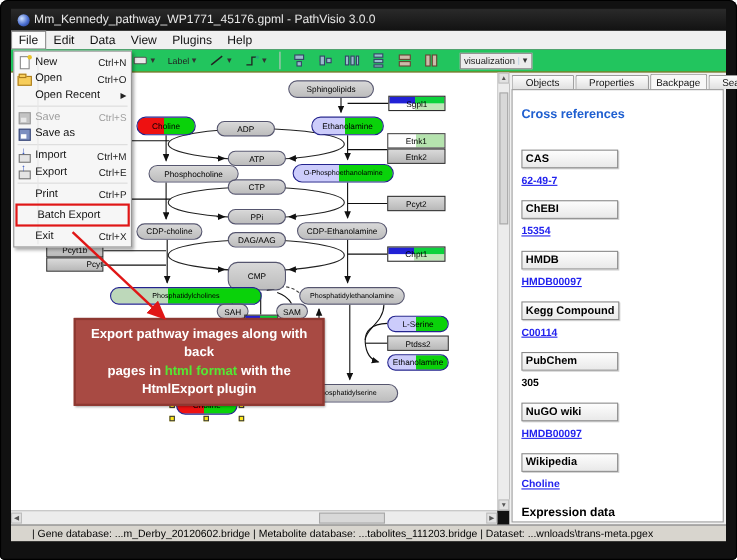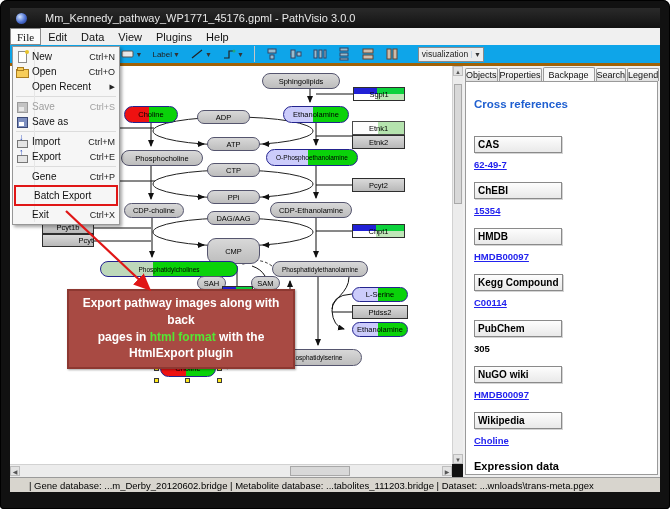--- a/index.html
+++ b/index.html
@@ -1,23 +1,23 @@
 <!DOCTYPE html>
 <html><head>
 <meta charset="utf-8">
 <style>
   html,body{margin:0;padding:0;background:#fff;}
   body{width:670px;height:509px;position:relative;font-family:"Liberation Sans",sans-serif;overflow:hidden;}
   .frame{position:absolute;left:0;top:0;width:670px;height:509px;background:#111;border-radius:7px 7px 4px 4px;box-shadow:inset 0 0 0 1px #000;}
-  .titlebar{position:absolute;left:10px;top:8px;width:650px;height:20px;display:flex;align-items:center;gap:18px;padding-left:6px;box-sizing:border-box;color:#e8e8e8;font-size:11px;background:linear-gradient(#2a2a2a,#121212);}
+  .titlebar{position:absolute;left:10px;top:8px;width:650px;height:20px;display:flex;align-items:center;gap:4px;padding-left:6px;box-sizing:border-box;color:#e8e8e8;font-size:11px;background:linear-gradient(#2a2a2a,#121212);}
   .title-icon{width:11px;height:11px;border-radius:50%;background:radial-gradient(circle at 35% 35%,#cfe2ff,#4a6ed0 55%,#1b2e77);flex:0 0 auto;}
   .menubar{position:absolute;left:10px;top:28px;width:650px;height:17px;background:#f0f0f0;display:flex;align-items:stretch;font-size:11px;color:#111;}
   .menu-item{padding:1px 7px 0 7px;display:flex;align-items:center;}
-  .menu-item.active{border:1px solid #8a8a8a;background:#fbfbfb;padding:0 6px;font-family:Liberation Serif, serif;}
-  .toolbar{position:absolute;left:10px;top:45px;width:650px;height:21px;background:#0ea5e9;border-bottom:3px solid #a16207;display:flex;align-items:center;gap:4px;padding-left:5px;box-sizing:border-box;font-size:9px;color:#222;}
+  .menu-item.active{border:1px solid #8a8a8a;background:#fbfbfb;padding:0 6px;}
+  .toolbar{position:absolute;left:10px;top:45px;width:650px;height:21px;background:#22c55e;border-bottom:1px solid #a16207;display:flex;align-items:center;gap:4px;padding-left:5px;box-sizing:border-box;font-size:9px;color:#222;}
   .zoom-combo{width:58px;height:15px;background:#fff;border:1px solid #7f9db9;display:flex;justify-content:space-between;align-items:center;padding:0 2px 0 3px;box-sizing:border-box;}
   .combo-arrow{font-size:7px;color:#333;border-left:1px solid #c5d5e5;padding-left:2px;}
   .tb-sep{width:1px;height:16px;background:#c6c6c6;margin:0 3px;}
   .tb-btn{height:18px;display:flex;align-items:center;padding:0 2px;gap:1px;border:1px solid transparent;}
   .tb-btn .dd{font-size:7px;color:#333;}
   .tb-btn svg{display:block;}
   .tb-label-txt{font-size:8px;}
   .vis-combo{margin-left:12px;width:66px;height:15px;border:1px solid #8a8a8a;background:#ececec;display:flex;justify-content:space-between;align-items:center;padding:0 2px 0 3px;box-sizing:border-box;font-size:8.5px;}
   .canvas{position:absolute;left:10px;top:66px;width:442px;height:398px;background:#ffffff;}
   .connectors{position:absolute;left:0;top:0;z-index:1;pointer-events:none;}
@@ -35,21 +35,21 @@
   .annotation{position:absolute;left:67px;top:289px;width:228px;z-index:5;background:#a84a43;border:2px solid #8d3831;box-sizing:border-box;color:#fff;font-weight:bold;font-size:12px;text-align:center;padding:4px 2px 5px 2px;line-height:1.4;box-shadow:1px 1px 2px rgba(0,0,0,.35);}
   .annotation .hl{color:#55e634;}
   .vscroll{position:absolute;left:452px;top:66px;width:11px;height:398px;background:#ececec;border-left:1px solid #d2d2d2;box-sizing:border-box;z-index:4;}
   .vscroll .arr{position:absolute;left:0;width:10px;height:10px;font-size:6px;color:#555;text-align:center;line-height:10px;background:#e2e2e2;border:1px solid #bdbdbd;box-sizing:border-box;}
   .vthumb{position:absolute;left:1px;top:18px;width:8px;height:120px;background:#d8d8d8;border:1px solid #a8a8a8;box-sizing:border-box;}
   .hscroll{position:absolute;left:10px;top:464px;width:442px;height:13px;background:#ececec;border-top:1px solid #d2d2d2;box-sizing:border-box;z-index:4;}
   .hscroll .arr{position:absolute;top:1px;width:10px;height:10px;font-size:6px;color:#555;text-align:center;line-height:10px;background:#e2e2e2;border:1px solid #bdbdbd;box-sizing:border-box;}
   .hthumb{position:absolute;left:280px;top:1px;width:60px;height:10px;background:#d8d8d8;border:1px solid #a8a8a8;box-sizing:border-box;}
   .rightpanel{position:absolute;left:463px;top:66px;width:197px;height:411px;background:#f0f0f0;z-index:4;}
   .tabs{display:flex;height:15px;padding-left:2px;gap:1px;align-items:flex-end;font-size:9px;}
-  .tab{padding:1px 0;background:linear-gradient(#fdfdfd,#e0e0e0);border:1px solid #9a9a9a;border-bottom:none;border-radius:2px 2px 0 0;color:#111;}
+  .tab{padding:1px 12px;background:linear-gradient(#fdfdfd,#e0e0e0);border:1px solid #9a9a9a;border-bottom:none;border-radius:2px 2px 0 0;color:#111;}
   .tab.active{background:#f7f7f7;padding:2px 5px;position:relative;top:1px;}
   .panel-body{position:absolute;left:2px;top:15px;right:2px;bottom:2px;background:#fff;border:1px solid #9a9a9a;padding:6px 6px;overflow:hidden;box-sizing:border-box;}
   .bp-heading{color:#1f5fd0;font-weight:bold;font-size:11.5px;margin:10px 0 0 2px;}
   .bp-section{margin:10px 0 0 2px;}
   .bp-section.first{margin-top:24px;}
   .bp-header{display:inline-block;min-width:80px;border:1px solid #8a8a8a;background:linear-gradient(#fdfdfd,#e9e9e9);font-weight:bold;font-size:10px;padding:2px 3px;box-shadow:1px 1px 0 #d4d4d4;}
   .bp-value{display:block;margin-top:6px;font-size:9.5px;font-weight:bold;color:#000;text-decoration:none;}
   .bp-value.link{color:#2222ee;text-decoration:underline;}
   .bp-footer{font-weight:bold;font-size:11px;margin:14px 0 0 2px;color:#000;}
   .statusbar{position:absolute;left:10px;top:477px;width:650px;height:15px;background:#d8d5ce;border-top:1px solid #9a9a9a;box-sizing:border-box;display:flex;align-items:center;padding-left:19px;font-size:9.5px;color:#000;white-space:nowrap;overflow:hidden;z-index:6;}
@@ -227,21 +227,21 @@
 
 <div id="nodes">
     <div class="node pill f-gray" style="left: 262px; top: 73px; width: 78px; height: 16px; font-size: 7.5px;">Sphingolipids</div>
     <div class="node f-expr" style="left: 353px; top: 87px; width: 52px; height: 14px; font-size: 7.5px;">Sgpl1</div>
     <div class="node pill f-red-green" style="left: 124px; top: 106px; width: 54px; height: 17px; font-size: 7.5px;">Choline</div>
     <div class="node pill f-lav-green" style="left: 283px; top: 106px; width: 66px; height: 17px; font-size: 7.5px;">Ethanolamine</div>
     <div class="node pill f-gray" style="left: 197px; top: 110px; width: 53px; height: 14px; font-size: 7.5px;">ADP</div>
     <div class="node f-half-green" style="left: 352px; top: 121px; width: 53px; height: 14px; font-size: 7.5px;">Etnk1</div>
     <div class="node f-gene-gray" style="left: 352px; top: 135px; width: 53px; height: 14px; font-size: 7.5px;">Etnk2</div>
     <div class="node pill f-gray" style="left: 207px; top: 137px; width: 53px; height: 14px; font-size: 7.5px;">ATP</div>
-    <div class="node pill f-gray" style="left: 121px; top: 150px; width: 82px; height: 16px; font-size: 7.5px;">Phosphocholine</div>
+    <div class="node pill f-gray" style="left: 135px; top: 150px; width: 82px; height: 16px; font-size: 7.5px;">Phosphocholine</div>
     <div class="node pill f-lav-green" style="left: 266px; top: 149px; width: 92px; height: 17px; font-size: 6.5px;">O-Phosphoethanolamine</div>
     <div class="node pill f-gray" style="left: 207px; top: 163px; width: 53px; height: 14px; font-size: 7.5px;">CTP</div>
     <div class="node f-gene-gray" style="left: 352px; top: 178px; width: 53px; height: 14px; font-size: 7.5px;">Pcyt2</div>
     <div class="node pill f-gray" style="left: 207px; top: 190px; width: 53px; height: 14px; font-size: 7.5px;">PPi</div>
     <div class="node pill f-gray" style="left: 124px; top: 203px; width: 60px; height: 15px; font-size: 7.5px;">CDP-choline</div>
     <div class="node pill f-gray" style="left: 270px; top: 202px; width: 82px; height: 16px; font-size: 7.5px;">CDP-Ethanolamine</div>
     <div class="node pill f-gray" style="left: 207px; top: 211px; width: 53px; height: 14px; font-size: 7.5px;">DAG/AAG</div>
     <div class="node f-gene-gray" style="left: 42px; top: 221px; width: 52px; height: 13px; font-size: 7.5px;">Pcyt1b</div>
     <div class="node f-expr" style="left: 352px; top: 224px; width: 53px; height: 14px; font-size: 7.5px;">Chpt1</div>
     <div class="node f-gene-gray" style="left: 42px; top: 234px; width: 52px; height: 13px; font-size: 7.5px; padding-left: 44px;">Pcyt1a</div>
@@ -349,21 +349,21 @@
       <span class="fm-shortcut">Ctrl+M</span>
     </div>
     <div class="fm-row">
       <span class="ic ic-export"></span>
       <span class="fm-label">Export</span>
       <span class="fm-shortcut">Ctrl+E</span>
     </div>
     <div class="fm-sep"></div>
     <div class="fm-row">
       <span class="ic"></span>
-      <span class="fm-label">Gene</span>
+      <span class="fm-label">Print</span>
       <span class="fm-shortcut">Ctrl+P</span>
     </div>
     <div class="fm-row highlighted">
       <span class="ic"></span>
       <span class="fm-label">Batch Export</span>
       <span class="fm-shortcut"></span>
     </div>
     <div class="fm-row">
       <span class="ic"></span>
       <span class="fm-label">Exit</span>

